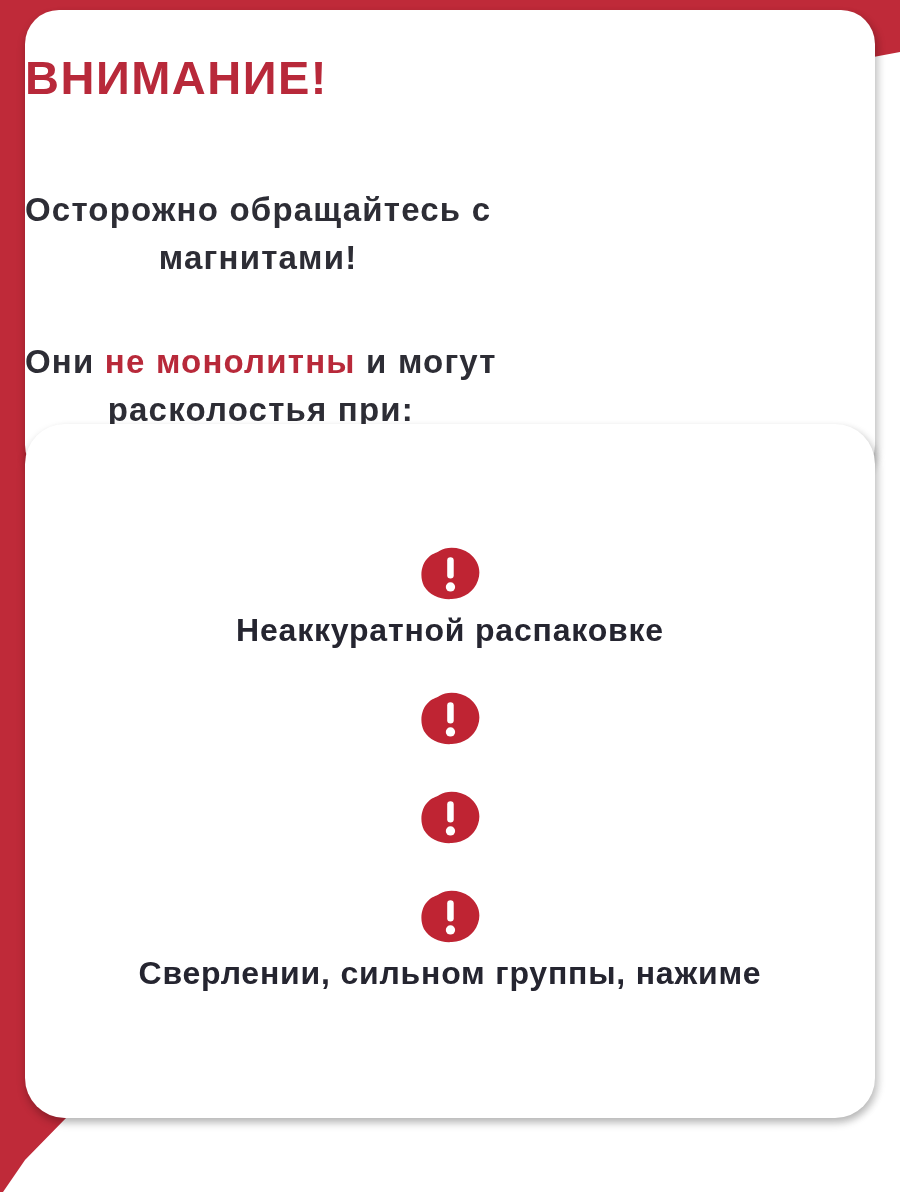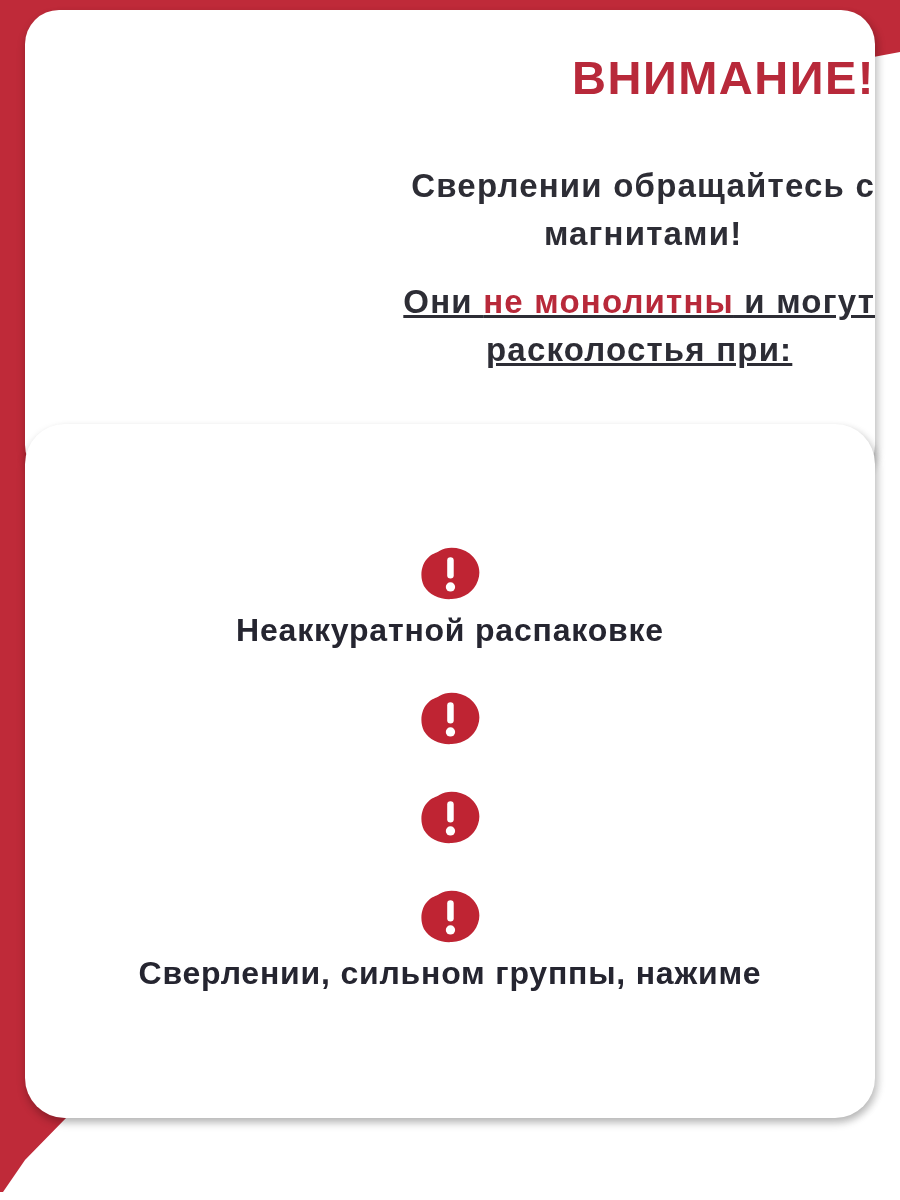--- a/index.html
+++ b/index.html
@@ -30,22 +30,23 @@
     background: #ffffff;
     z-index: 1;
     box-shadow: 0 5px 9px rgba(0,0,0,0.22), 5px 3px 7px rgba(0,0,0,0.10);
   }
   .card-top {
     top: 10px;
     height: 469px;
     border-radius: 34px;
     display: flex;
     flex-direction: column;
-    align-items: flex-end;
+    align-items: flex-start;
     padding-top: 40px;
+    gap: 24px;
   }
   .card-bottom {
     top: 424px;
     height: 694px;
     border-radius: 40px;
     display: flex;
     flex-direction: column;
     align-items: center;
     justify-content: center;
   }
@@ -62,21 +63,21 @@
   .para {
     color: #2d2d35;
     font-size: 33px;
     font-weight: 700;
     letter-spacing: 1.2px;
     line-height: 1.45;
     text-align: center;
     white-space: pre-line;
   }
   .para-1 { margin-top: 56px; }
-  .para-2 { margin-top: 20px; text-decoration: underline; }
+  .para-2 { margin-top: 32px; }
   .red-highlight { color: #b8293a; }
 
   .hazard-item {
     display: flex;
     flex-direction: column;
     align-items: center;
   }
   .hazard-item + .hazard-item { margin-top: 38px; }
 
   .blob-icon {
@@ -98,21 +99,21 @@
 </head>
 <body>
 
 <svg class="backdrop" viewBox="0 0 900 1200" preserveAspectRatio="none" aria-hidden="true">
   <polygon points="0,0 900,0 900,52 868,58 748,420 25,1160 3,1192 0,1192" fill="#bf2a39"></polygon>
 </svg>
 
 <div class="card card-top">
   <div class="warning-title">ВНИМАНИЕ!</div>
 
-  <div class="para para-1">Сверлении обращайтесь с
+  <div class="para para-1">Осторожно обращайтесь с
 магнитами!</div>
 
   <div class="para para-2"><span>Они </span><span class="red-highlight">не монолитны</span><span> и могут
 расколостья при:</span></div>
 </div>
 
 <div class="card card-bottom">
 
   <div class="hazard-item">
     <svg class="blob-icon" viewBox="0 0 66 58" aria-hidden="true">

